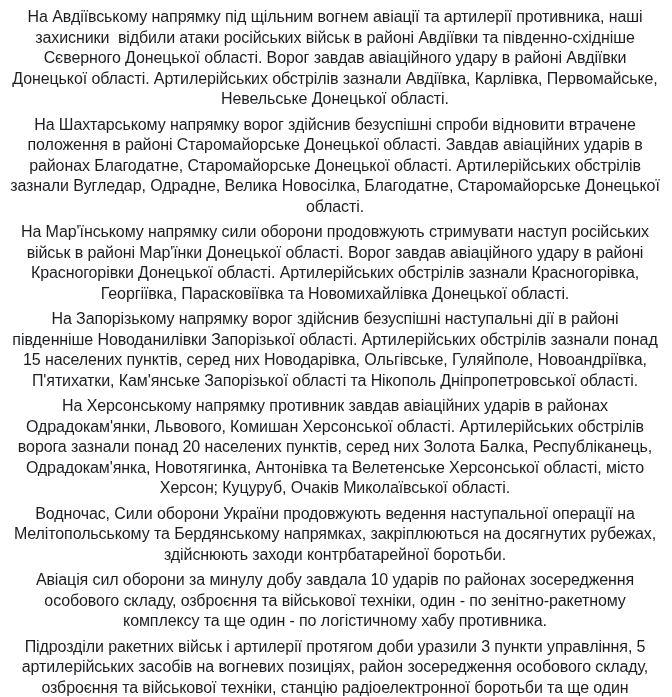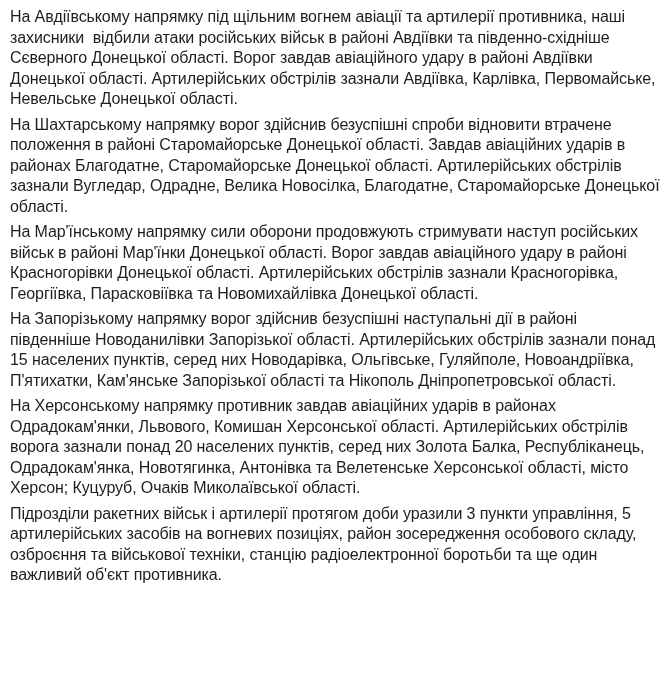--- a/index.html
+++ b/index.html
@@ -18,26 +18,28 @@
     width: 672px;
     padding: 7px 12px 0 10px;
   }
   .post-body p {
     margin: 0 0 5px 0;
     font-size: 16px;
     line-height: 20.5px;
     letter-spacing: -0.1px;
     color: #1c1e21;
     white-space: pre-wrap;
-    text-align: left;
+    text-align: center;
   }
 </style>
 </head>
 <body>
 
 <div class="post-body">
   <p>На Авдіївському напрямку під щільним вогнем авіації та артилерії противника, наші захисники  відбили атаки російських військ в районі Авдіївки та південно-східніше Сєверного Донецької області. Ворог завдав авіаційного удару в районі Авдіївки Донецької області. Артилерійських обстрілів зазнали Авдіївка, Карлівка, Первомайське, Невельське Донецької області.</p>
   <p>На Шахтарському напрямку ворог здійснив безуспішні спроби відновити втрачене положення в районі Старомайорське Донецької області. Завдав авіаційних ударів в районах Благодатне, Старомайорське Донецької області. Артилерійських обстрілів зазнали Вугледар, Одрадне, Велика Новосілка, Благодатне, Старомайорське Донецької області.</p>
   <p>На Мар'їнському напрямку сили оборони продовжують стримувати наступ російських військ в районі Мар'їнки Донецької області. Ворог завдав авіаційного удару в районі Красногорівки Донецької області. Артилерійських обстрілів зазнали Красногорівка, Георгіївка, Парасковіївка та Новомихайлівка Донецької області.</p>
   <p>На Запорізькому напрямку ворог здійснив безуспішні наступальні дії в районі південніше Новоданилівки Запорізької області. Артилерійських обстрілів зазнали понад 15 населених пунктів, серед них Новодарівка, Ольгівське, Гуляйполе, Новоандріївка, П'ятихатки, Кам'янське Запорізької області та Нікополь Дніпропетровської області.</p>
   <p>На Херсонському напрямку противник завдав авіаційних ударів в районах Одрадокам'янки, Львового, Комишан Херсонської області. Артилерійських обстрілів ворога зазнали понад 20 населених пунктів, серед них Золота Балка, Республіканець, Одрадокам'янка, Новотягинка, Антонівка та Велетенське Херсонської області, місто Херсон; Куцуруб, Очаків Миколаївської області.</p>
+  <p>Водночас, Сили оборони України продовжують ведення наступальної операції на Мелітопольському та Бердянському напрямках, закріплюються на досягнутих рубежах, здійснюють заходи контрбатарейної боротьби.</p>
+  <p>Авіація сил оборони за минулу добу завдала 10 ударів по районах зосередження особового складу, озброєння та військової техніки, один - по зенітно-ракетному комплексу та ще один - по логістичному хабу противника.</p>
   <p>Підрозділи ракетних військ і артилерії протягом доби уразили 3 пункти управління, 5 артилерійських засобів на вогневих позиціях, район зосередження особового складу, озброєння та військової техніки, станцію радіоелектронної боротьби та ще один важливий об'єкт противника.</p>
 </div>
 
 </body></html>

